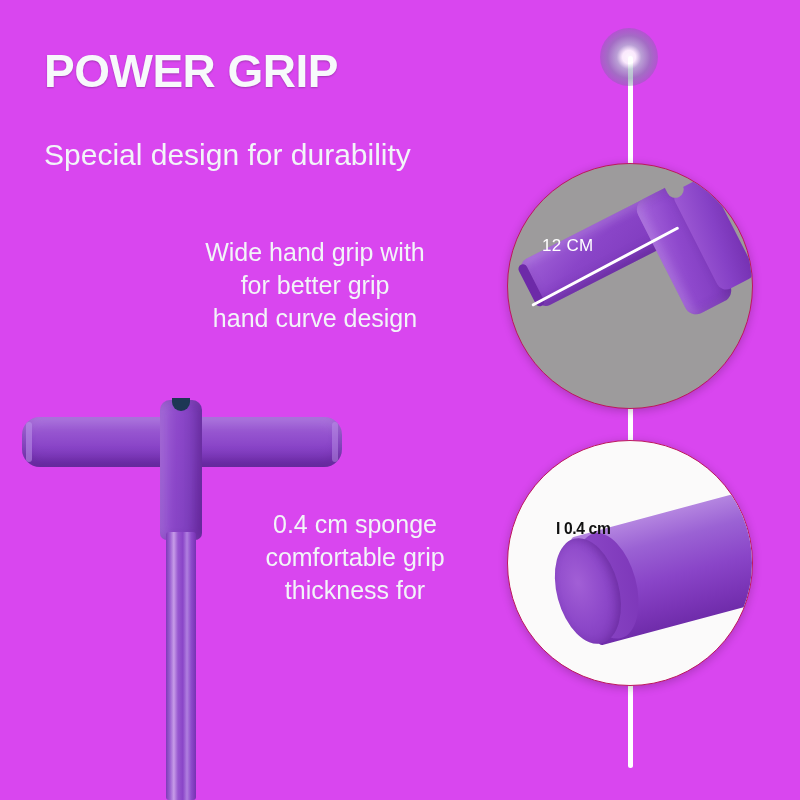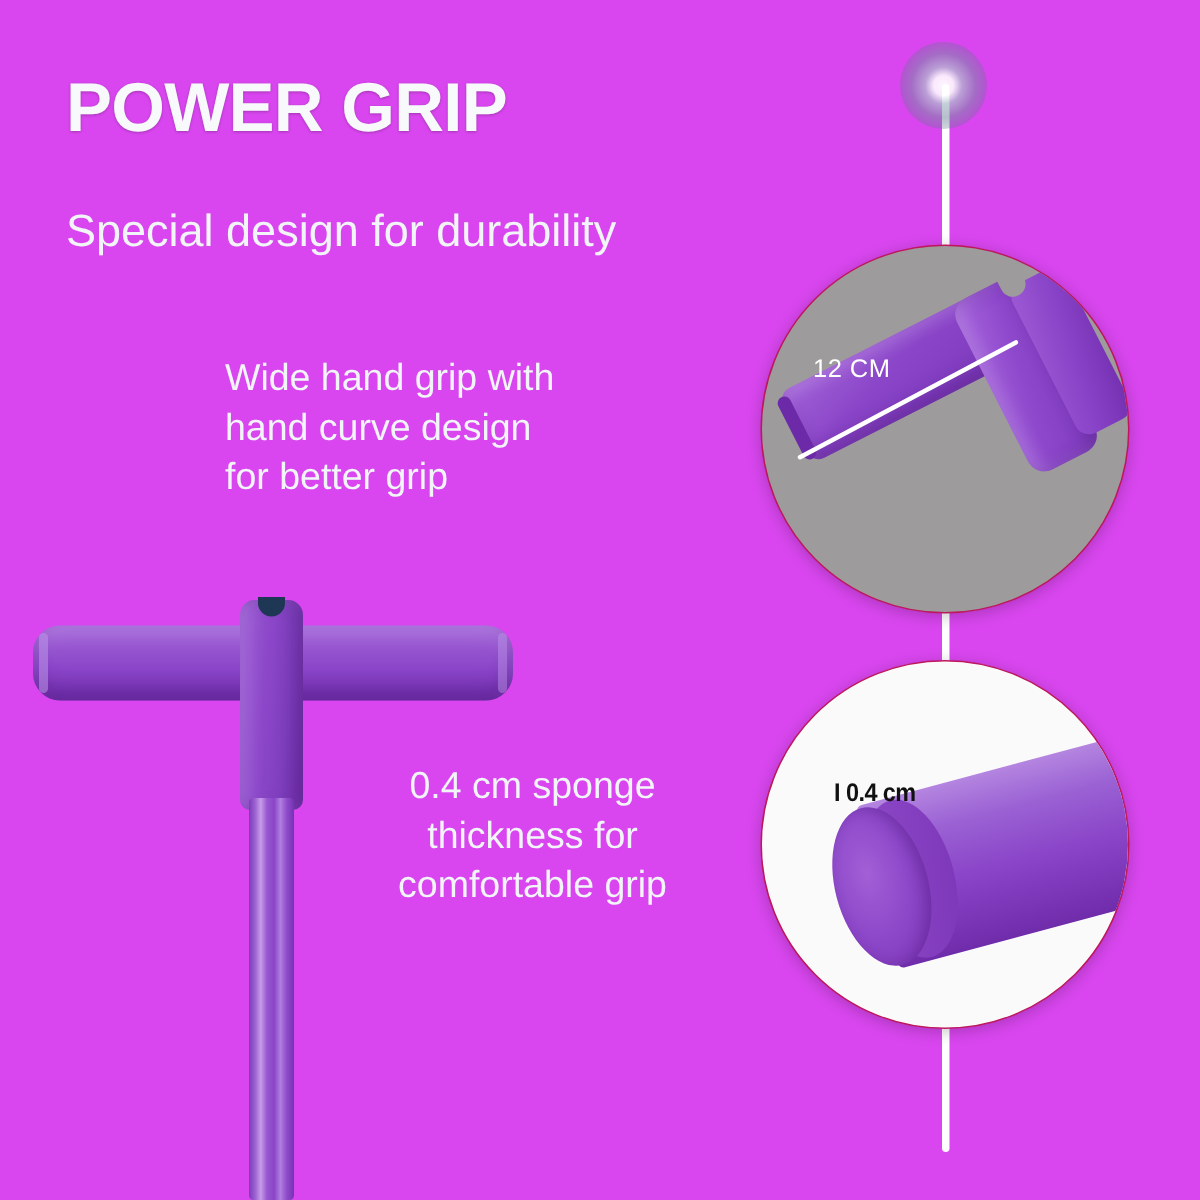--- a/index.html
+++ b/index.html
@@ -31,21 +31,21 @@
     white-space:nowrap;
     margin-top:20px;
   }
 
   
   .caption {
     position:absolute;
     color:#f2f5f8;
     font-size:25px;
     line-height:1.32;
-    text-align:left;
+    text-align:center;
   }
   .caption-1 { left:150px; top:236px; width:330px; }
   .caption-2 {
     left:230px; top:508px; width:250px;
     text-align:center;
   }
 
   
   .connector {
     position:absolute;
@@ -248,28 +248,28 @@
 </head>
 <body>
 
 <div class="stage">
 
   <div class="title">POWER GRIP</div>
   <div class="subtitle">Special design for durability</div>
 
   <div class="caption caption-1">
     <div>Wide hand grip with</div>
+    <div>for better grip</div>
     <div>hand curve design</div>
-    <div>for better grip</div>
   </div>
 
   <div class="caption caption-2">
     <div>0.4 cm sponge</div>
+    <div>comfortable grip</div>
     <div>thickness for</div>
-    <div>comfortable grip</div>
   </div>
 
   <div class="tbar-h"></div>
   <div class="tbar-v"></div>
   <div class="tbar-notch"></div>
   <div class="shaft"></div>
 
   <div class="connector"></div>
   <div class="anchor-glow"></div>
 

